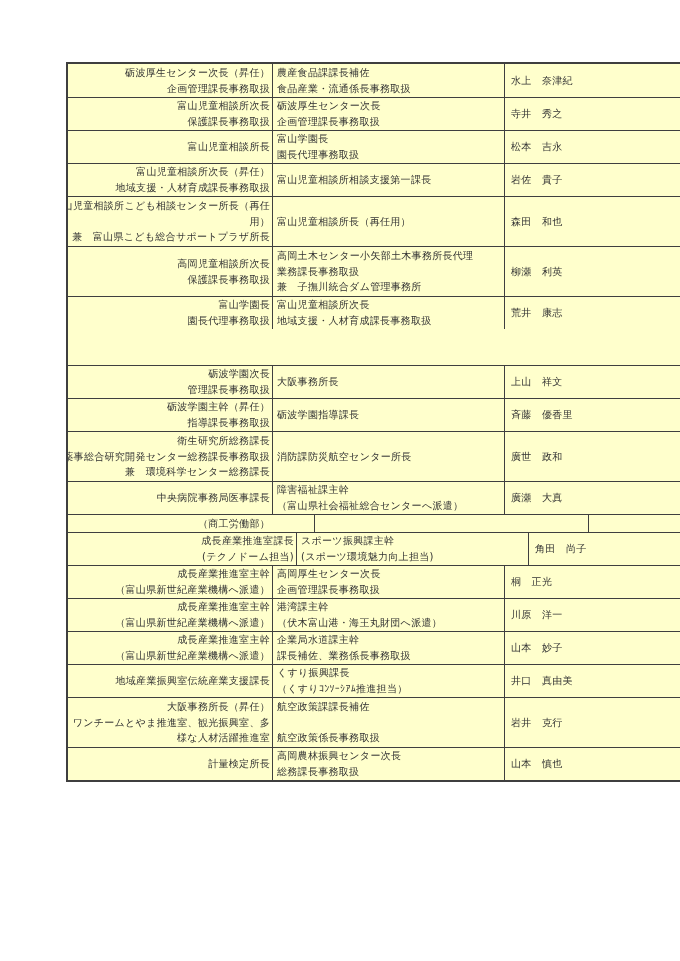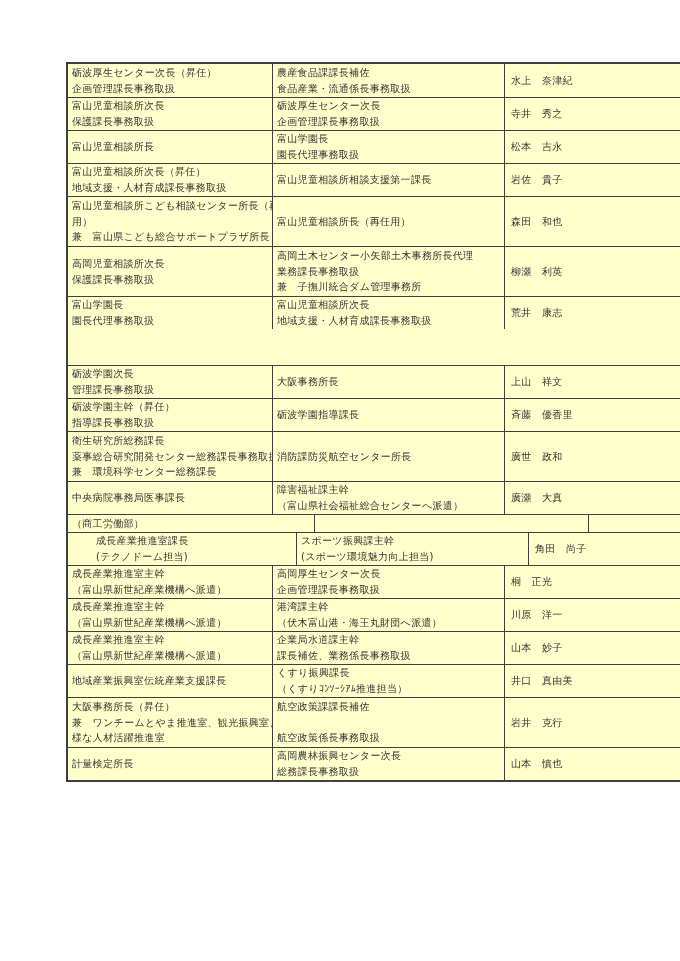--- a/index.html
+++ b/index.html
@@ -36,21 +36,21 @@
     box-sizing: border-box;
     border-left: 1px solid var(--border-color, #3f3f3f);
     display: flex;
     flex-direction: column;
     justify-content: center;
     padding: 1px 2px 1px 4px;
     overflow: hidden;
     background: var(--cell-bg, #ffffcc);
   }
   .cell:first-child { border-left: none; }
-  .c1 { width: 204px; }
+  .c1 { width: 204px; align-items: flex-end; }
   .c2 { width: 232px; }
   .c3 { width: 109px; padding-left: 6px; }
   .line {
     font-size: 10px;
     line-height: 15.6px;
     color: var(--text-color, #333333);
     white-space: pre;
     letter-spacing: 0.3px;
   }
 </style>

